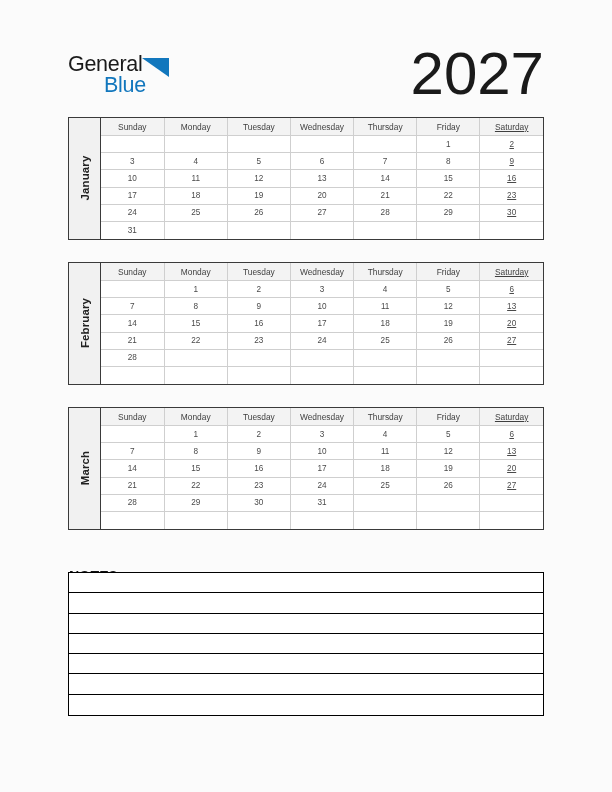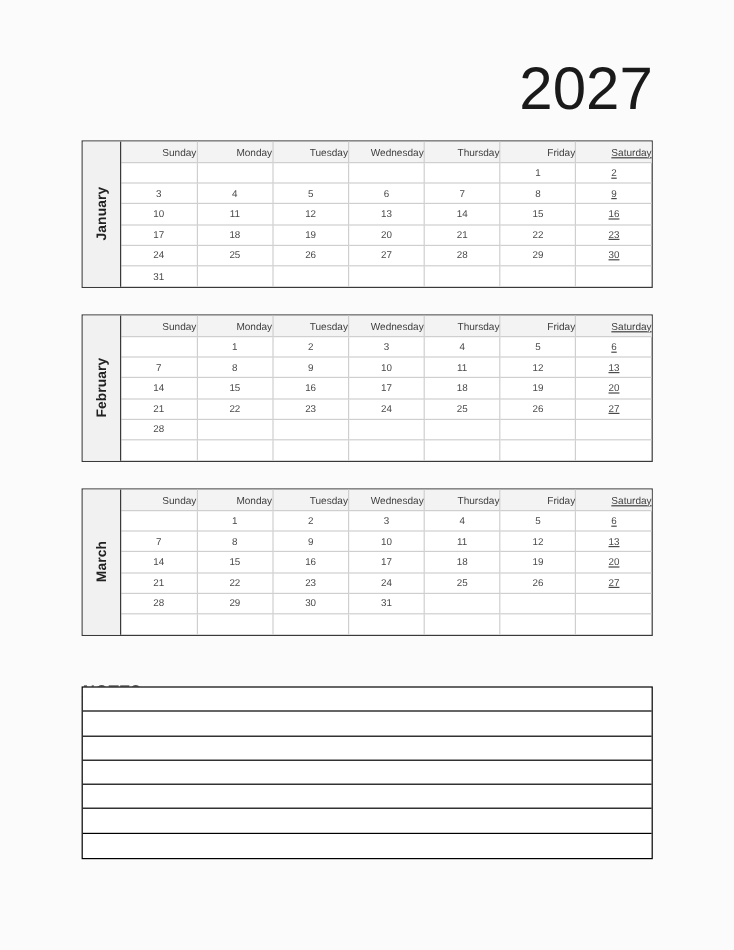--- a/index.html
+++ b/index.html
@@ -64,21 +64,21 @@
     letter-spacing: -0.3px;
     color: #1277bd;
     line-height: 25px;
     white-space: nowrap;
   }
 
   .year {
     position: absolute;
     right: 0px;
     top: -6px;
-    font-size: 50px;
+    font-size: 60px;
     color: #1a1a1a;
     font-family: "Liberation Sans", sans-serif;
     font-weight: 400;
     letter-spacing: 0px;
     line-height: 56px;
   }
 
   
   .month-block {
     position: absolute;
@@ -133,21 +133,20 @@
     font-weight: normal;
     box-sizing: border-box;
   }
   .month-grid th {
     background: #f3f3f3;
     color: #3f3f3f;
     font-size: 8.4px;
     height: 17.5px;
     border-top: none;
     font-weight: normal;
-    text-align: right;
   }
   .month-grid tr td:first-child,
   .month-grid tr th:first-child { border-left: none; }
   .month-grid tr td:last-child,
   .month-grid tr th:last-child { border-right: none; text-decoration: underline; }
   .month-grid tr:last-child td { border-bottom: none; }
 
   
   .notes-label {
     position: absolute;
@@ -174,20 +173,29 @@
     box-sizing: border-box;
   }
   .notes-row:last-child { border-bottom: none; }
 </style>
 </head>
 <body>
 
 <div class="page">
 
   <div class="header">
+    <div class="logo">
+      <div class="logo-general">General</div>
+      <div class="logo-tri">
+        <svg width="27" height="19" viewBox="0 0 27 19" xmlns="http://www.w3.org/2000/svg">
+          <polygon points="0,0 27,0 0,19" fill="#1277bd" transform="scale(-1,1) translate(-27,0)"></polygon>
+        </svg>
+      </div>
+      <div class="logo-blue">Blue</div>
+    </div>
     <div class="year">2027</div>
   </div>
 
   <div class="month-block" id="month-0">
     <div class="month-label-cell">
       <span class="month-label-text">January</span>
     </div>
     <table class="month-grid">
       <thead>
         <tr>

